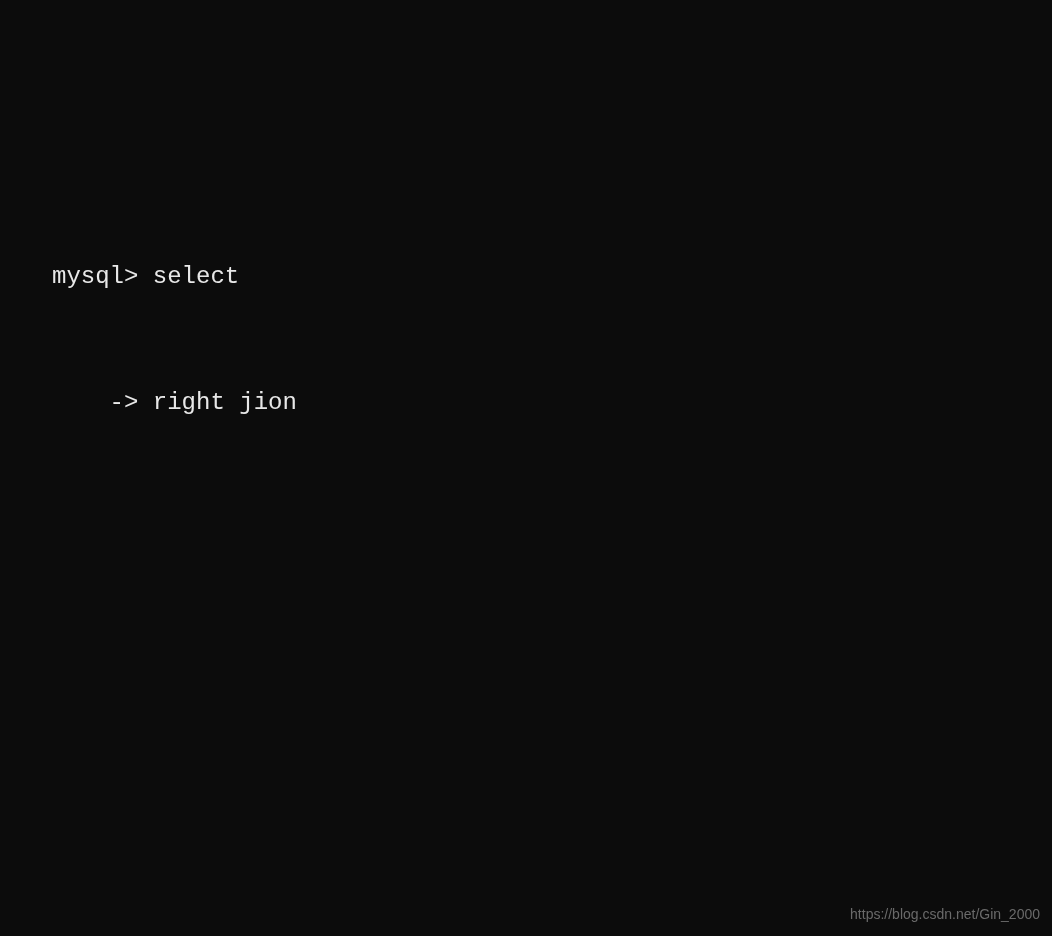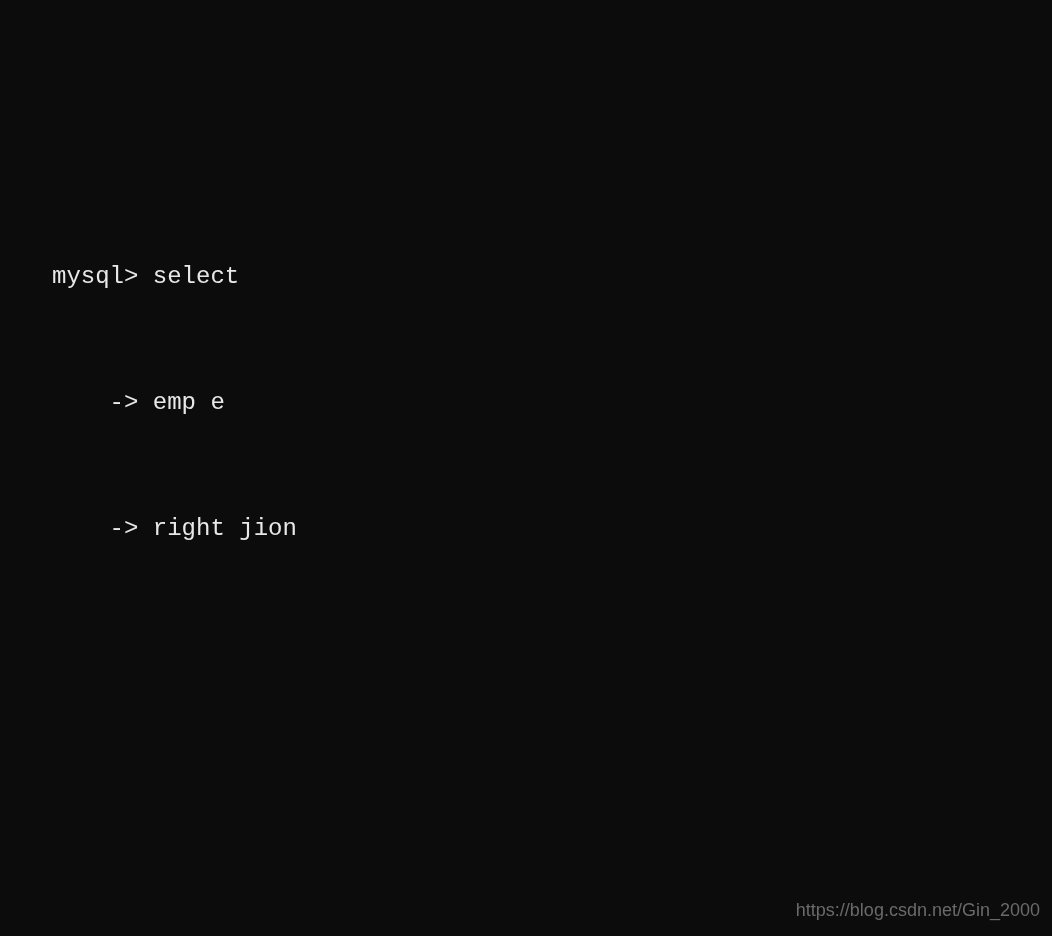--- a/index.html
+++ b/index.html
@@ -21,34 +21,33 @@
       white-space: pre;
     }
     .terminal-line {
       display: block;
       margin-left: 48px;
     }
     .watermark {
       position: absolute;
       bottom: 10px;
       right: 12px;
-      font-size: 18px;
+      font-size: 14px;
       color: #6a6a6a;
       font-family: Arial, sans-serif;
       white-space: normal;
     }
   </style>
 </head>
 <body>
 
 
 
 <div>
   <span class="terminal-line">mysql&gt; select</span>
-  <span class="terminal-line">    -&gt; emp e</span>
   <span class="terminal-line">    -&gt; right jion</span>
   
   
   
   
   
   
   
   
   

